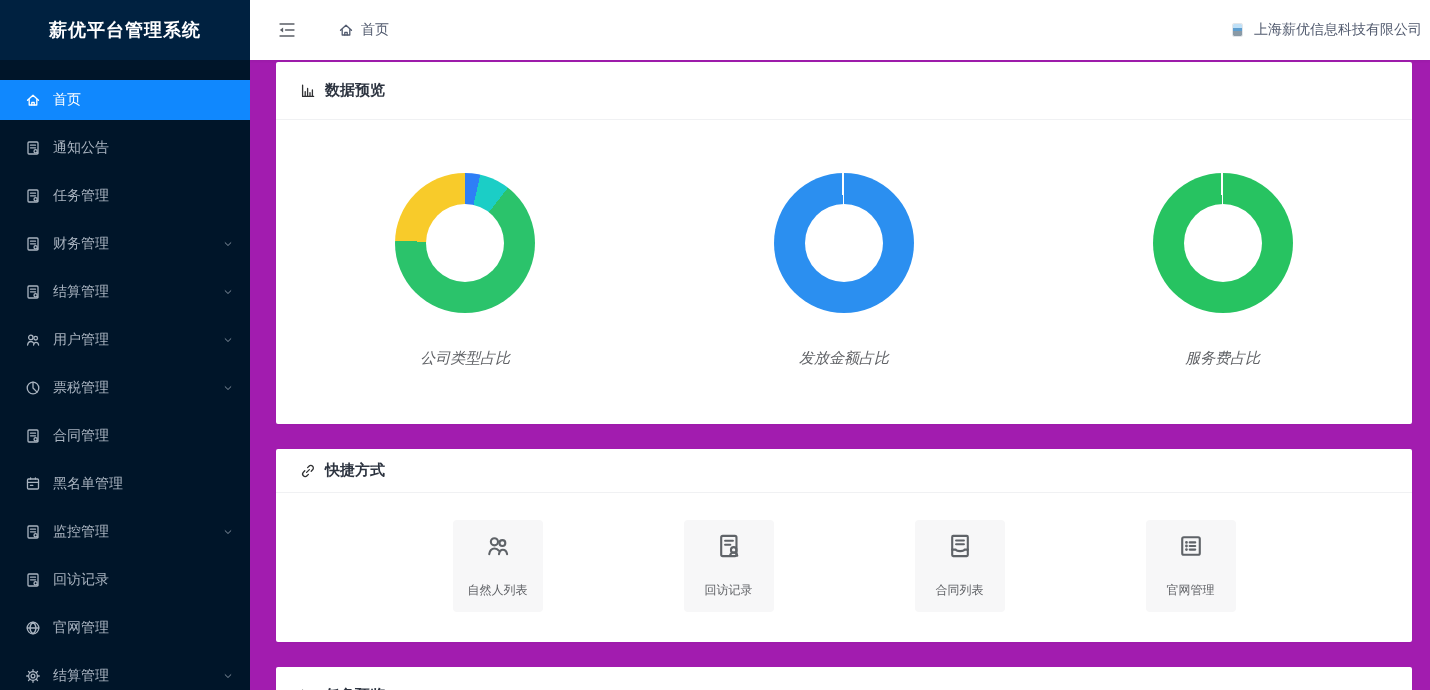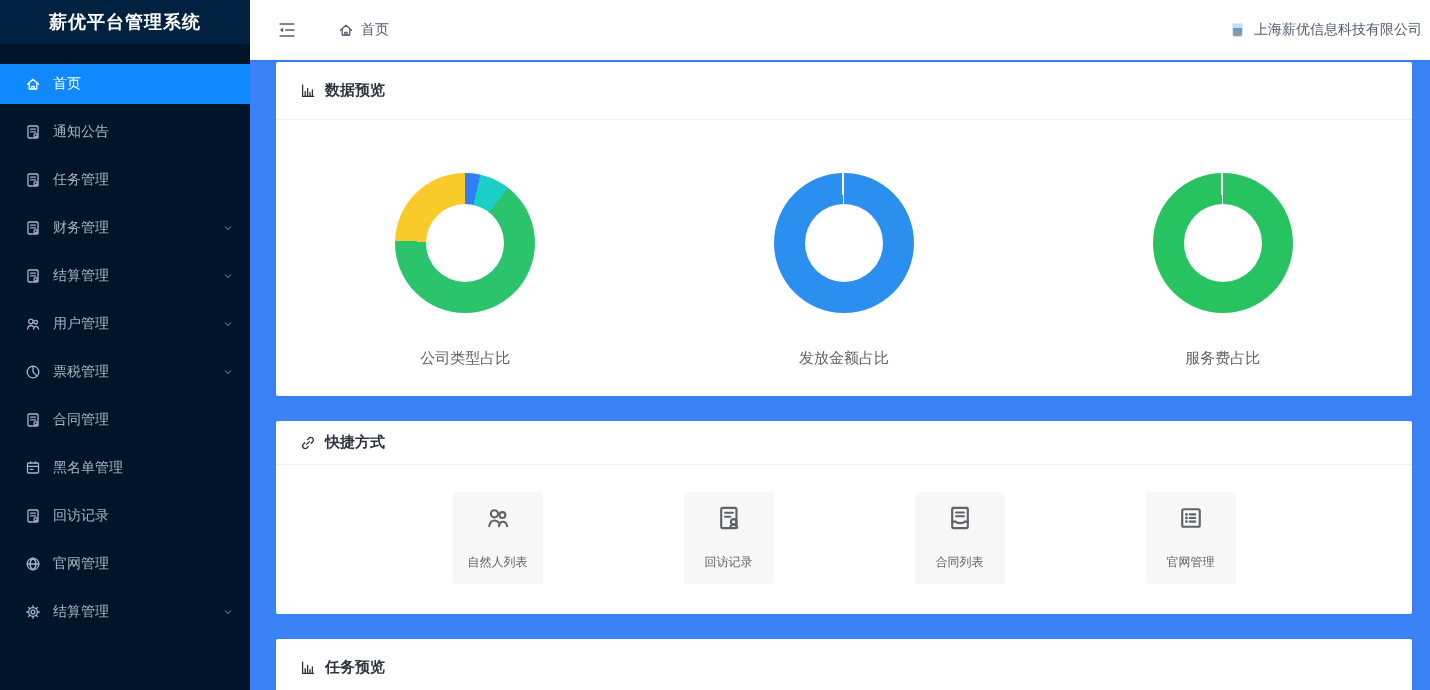--- a/index.html
+++ b/index.html
@@ -3,21 +3,21 @@
 <meta charset="utf-8">
 <style>
   * { margin:0; padding:0; box-sizing:border-box; }
   html,body { width:1430px; height:690px; overflow:hidden;
     font-family:"Liberation Sans","DejaVu Sans",sans-serif; }
   body { background:#eef0f4; }
 
   
   .sidebar { position:fixed; left:0; top:0; width:250px; height:690px;
     background:#001529; z-index:10; }
-  .logo { height:44px; background:#002140; display:flex; align-items:center;
+  .logo { height:60px; background:#002140; display:flex; align-items:center;
     justify-content:center; color:#ffffff; font-size:18px; font-weight:bold;
     letter-spacing:1px; }
   .menu { padding-top:20px; }
   .menu-item { height:40px; margin-bottom:8px; display:flex; align-items:center;
     padding:0 16px 0 25px; color:#a9b4c0; font-size:14px; cursor:pointer; }
   .menu-item.active { background:#1088fe; color:#ffffff; }
   .mi-icon { width:16px; height:16px; display:inline-flex; flex:0 0 16px; }
   .mi-icon svg { width:16px; height:16px; }
   .mi-label { margin-left:12px; flex:1; }
   .mi-arrow { width:12px; height:12px; display:inline-flex; opacity:.8; }
@@ -34,32 +34,32 @@
   .breadcrumb .bc-icon { width:16px; height:16px; display:inline-flex; color:#515a6e; }
   .breadcrumb .bc-icon svg { width:16px; height:16px; }
   .top-right { margin-left:auto; display:flex; align-items:center; gap:12px;
     padding-right:0px; cursor:pointer; }
   .avatar { width:9px; height:12px; border-radius:1px;
     background:linear-gradient(#bfe0f7 0 35%, #5e9fd0 35% 60%, #8a9aa6 60% 100%);
     outline:1px solid #e3e6ea; }
   .company-name { color:#515a6e; font-size:14px; }
 
   
-  .content { height:630px; padding:2px 18px 0 26px; background:#3b82f6; overflow:hidden; }
+  .content { height:630px; padding:2px 18px 0 26px; background:#a21caf; overflow:hidden; }
   .panel { background:#ffffff; border-radius:2px; margin-bottom:25px;
     box-shadow:0 1px 2px rgba(0,0,0,.03); }
   .panel-header { height:58px; display:flex; align-items:center; padding:0 24px;
     border-bottom:1px solid #f0f1f3; }
   .panel-title { display:flex; align-items:center; gap:9px; color:#2d3440;
     font-size:15px; font-weight:600; }
   .pt-icon { width:16px; height:16px; display:inline-flex; color:#303133; }
   .pt-icon svg { width:16px; height:16px; }
 
   
-  .charts-row { display:flex; padding:53px 0 28px; }
+  .charts-row { display:flex; padding:53px 0 56px;font-style:italic; }
   .chart-col { flex:1; display:flex; flex-direction:column; align-items:center; }
   .donut { width:140px; height:140px; border-radius:50%; position:relative; }
   .donut::after { content:""; position:absolute; inset:31px; background:#ffffff;
     border-radius:50%; }
   .chart-label { margin-top:36px; font-size:15px; color:#606266; }
 
   
   .panel-header.slim { height:44px; }
   .shortcut-row { display:flex; justify-content:center; gap:141px; padding:27px 0 30px; }
   .shortcut-card { width:90px; height:92px; background:#f7f7f8; border-radius:4px;
@@ -181,20 +181,36 @@
         <span class="mi-label">合同管理</span>
       </div>
       <div class="menu-item">
         <span class="mi-icon">
           <svg viewBox="0 0 16 16" fill="none" stroke="currentColor" stroke-width="1.3" stroke-linecap="round" stroke-linejoin="round">
             <rect x="2.5" y="3" width="11" height="10" rx="1"></rect>
             <path d="M2.5 6.4h11M5.6 3V1.9M10.4 3V1.9M5.4 9.4h2.4"></path>
           </svg>
         </span>
         <span class="mi-label">黑名单管理</span>
+      </div>
+      <div class="menu-item">
+        <span class="mi-icon">
+          <svg viewBox="0 0 16 16" fill="none" stroke="currentColor" stroke-width="1.3" stroke-linecap="round" stroke-linejoin="round">
+            <rect x="3" y="2" width="10" height="12" rx="1"></rect>
+            <path d="M5.5 5.2h5M5.5 7.8h5"></path>
+            <circle cx="10.6" cy="11.2" r="1.6"></circle>
+            <path d="M11.8 12.4l.9.9"></path>
+          </svg>
+        </span>
+        <span class="mi-label">监控管理</span>
+        <span class="mi-arrow">
+          <svg viewBox="0 0 16 16" fill="none" stroke="currentColor" stroke-width="1.3" stroke-linecap="round" stroke-linejoin="round">
+            <path d="M4.2 6.3 8 10l3.8-3.7"></path>
+          </svg>
+        </span>
       </div>
       <div class="menu-item">
         <span class="mi-icon">
           <svg viewBox="0 0 16 16" fill="none" stroke="currentColor" stroke-width="1.3" stroke-linecap="round" stroke-linejoin="round">
             <rect x="3" y="2" width="10" height="12" rx="1"></rect>
             <path d="M5.5 5.2h5M5.5 7.8h5"></path>
             <circle cx="10.6" cy="11.2" r="1.6"></circle>
             <path d="M11.8 12.4l.9.9"></path>
           </svg>
         </span>

